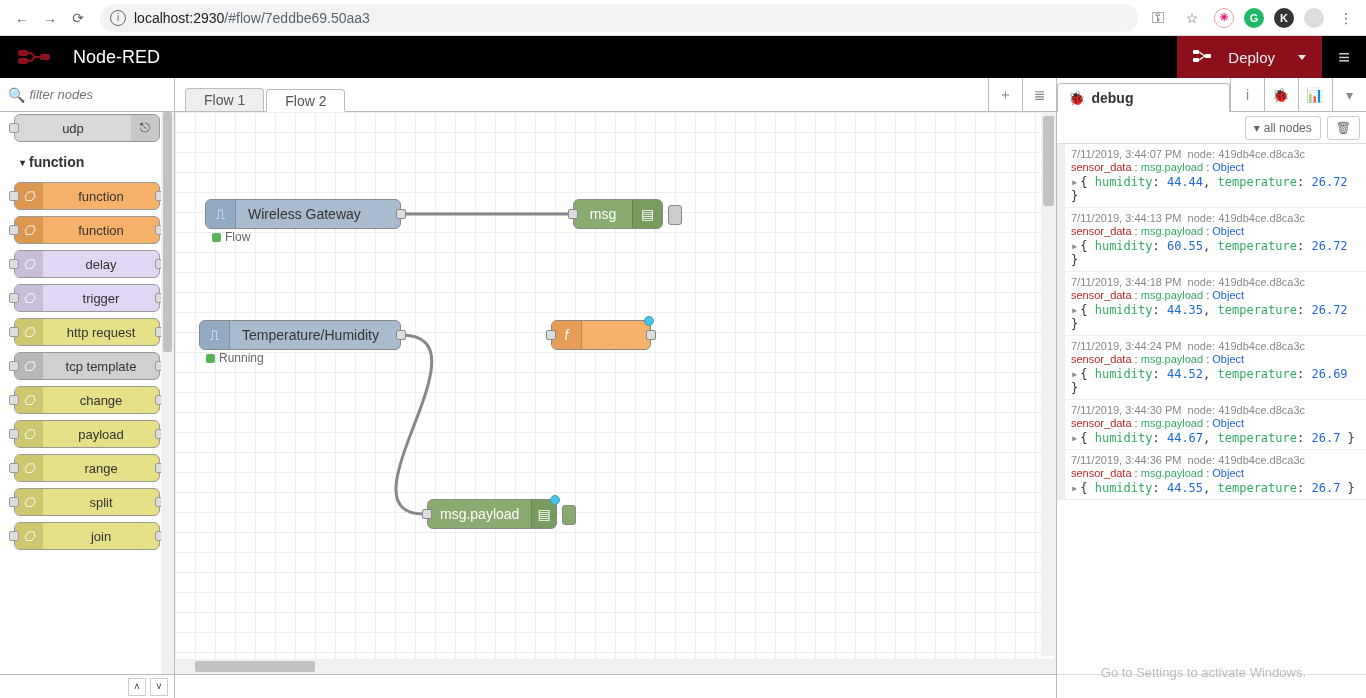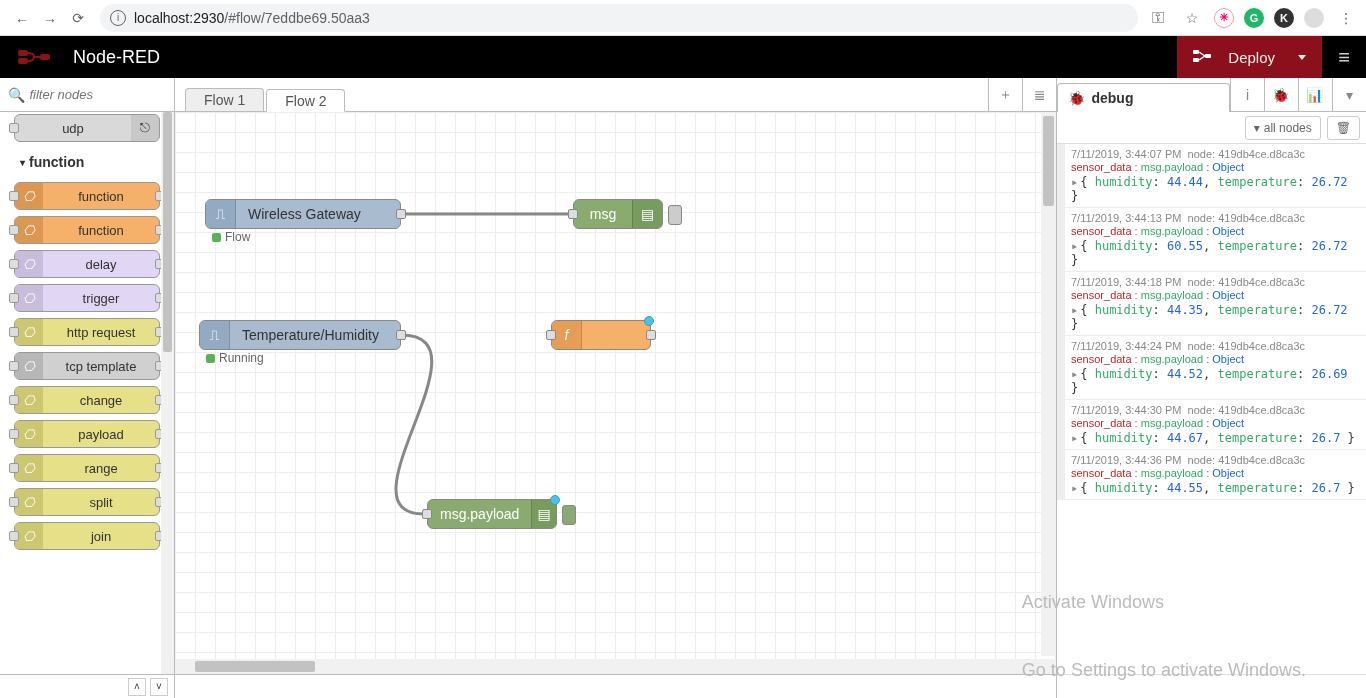--- a/index.html
+++ b/index.html
@@ -84,21 +84,21 @@
   .dbg-topic .t-name{ color:#b72828}
   .dbg-topic .t-prop{ color:#3a6}
   .dbg-topic .t-type{ color:#2266dd}
   .dbg-payload { font-family: Menlo, Consolas, monospace; color: #333; font-size: 12px; margin-top: 2px; cursor:pointer;}
   .dbg-payload .k{ color:#3a6;}
   .dbg-payload .n{ color:#2266dd;}
   .dbg-payload .caret{ color:#888; margin-right:2px;}
   .side-footer { height: 24px; border-top: 1px solid #ddd;}
   
   .watermark { position:absolute; right:60px; bottom:16px; color:#bbb; font-size:18px; pointer-events:none; line-height:1.3;}
-  .watermark .sub{font-size:18px;margin-top:44px;}
+  .watermark .sub{font-size:13px;margin-top:44px;}
 </style>
 </head>
 <body>
 
 <div class="browser-bar">
   <div class="nav-btn">←</div>
   <div class="nav-btn">→</div>
   <div class="nav-btn">⟳</div>
   <div class="addr-bar">
     <span class="addr-info">i</span>
@@ -322,21 +322,20 @@
       <div class="dbg-t-btn">
           <span>▾</span>
           <span>all nodes</span>
         </div>
       <div class="dbg-t-btn">
           <span>🗑</span>
         </div>
     </div>
     <div class="dbg-body" id="dbg-body">
       <div class="watermark">
-        <div>Activate Windows</div>
         <div class="sub">Go to Settings to activate Windows.</div>
       </div>
     <div class="dbg-msg">
           <div class="dbg-meta">7/11/2019, 3:44:07 PM&nbsp;&nbsp;node: 419db4ce.d8ca3c</div>
           <div class="dbg-topic"><span class="t-name">sensor_data</span> : <span class="t-prop">msg.payload</span> : <span class="t-type">Object</span></div>
           <div class="dbg-payload"><span class="caret">▸</span>{ <span class="k">humidity</span>: <span class="n">44.44</span>, <span class="k">temperature</span>: <span class="n">26.72</span> }</div>
         </div>
         <div class="dbg-msg">
           <div class="dbg-meta">7/11/2019, 3:44:13 PM&nbsp;&nbsp;node: 419db4ce.d8ca3c</div>
           <div class="dbg-topic"><span class="t-name">sensor_data</span> : <span class="t-prop">msg.payload</span> : <span class="t-type">Object</span></div>

